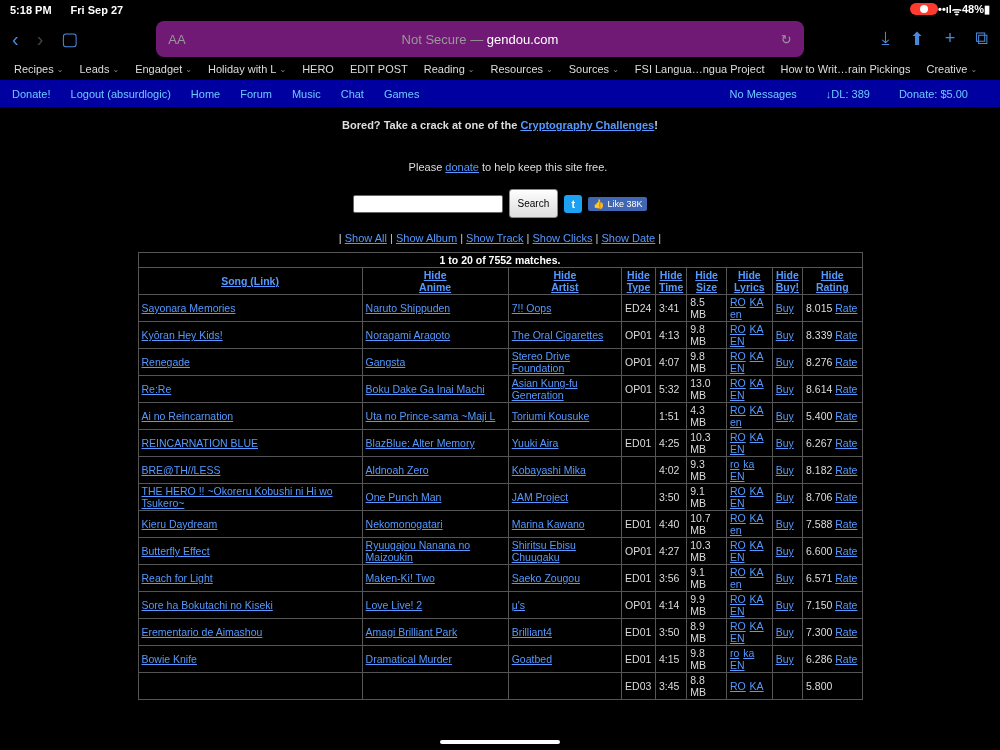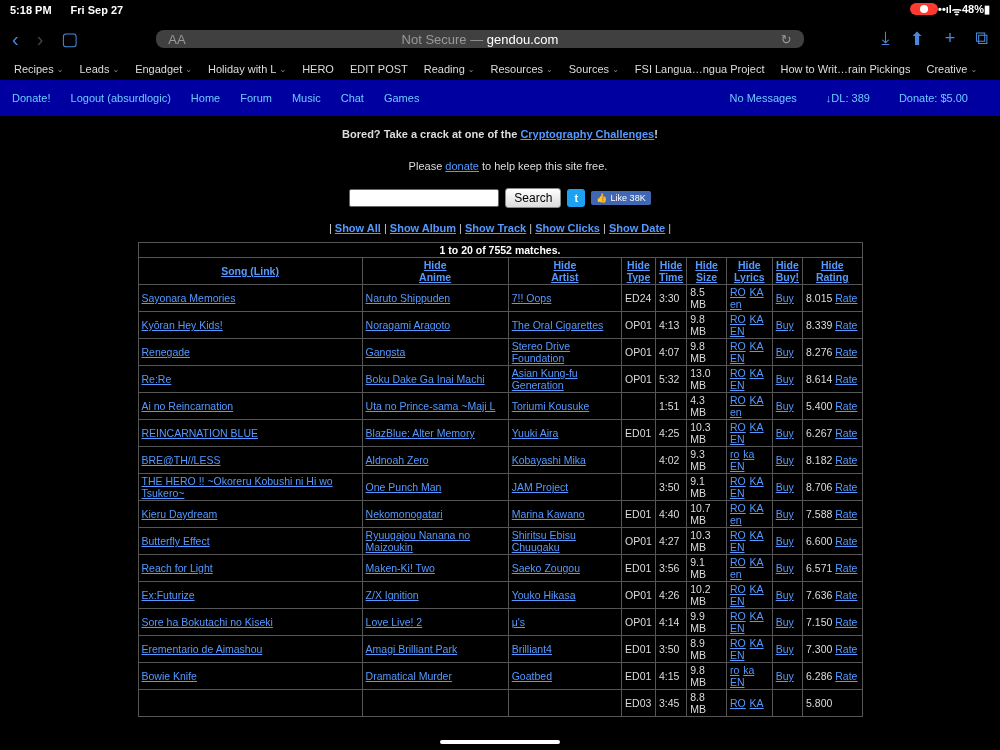--- a/index.html
+++ b/index.html
@@ -6,42 +6,42 @@
 body { width: 1000px; height: 750px; background: #000; font-family: -apple-system, Helvetica, Arial, sans-serif; color: #fff; overflow: hidden; }
 .status-bar { height: 20px; display: flex; justify-content: space-between; align-items: center; padding: 0 10px; font-size: 11px; font-weight: 600; }
 .status-left { display: flex; gap: 19px; }
 .status-right { display: flex; gap: 0; align-items: flex-start; }
 .rec-pill { background: #ff3b30; border-radius: 10px; padding: 2px 10px; display: flex; align-items: center; }
 .rec-dot { width: 8px; height: 8px; background: #fff; border-radius: 50%; }
 .browser-chrome { height: 38px; display: flex; align-items: center; padding: 0 12px; gap: 18px; }
 .nav-arrow { color: #4a88d8; font-size: 20px; cursor: pointer; }
 .nav-arrow.disabled { color: #444; }
 .book-icon { color: #4a88d8; font-size: 18px; }
-.url-bar { flex: 1; background: #404040; border-radius: 8px; height: 18px; display: flex; align-items: center; padding: 0 12px; color: #999; font-size: 13px; justify-content: center; position: relative; margin: 0 60px; }
+.url-bar { flex: 1; background: #701a75; border-radius: 8px; height: 36px; display: flex; align-items: center; padding: 0 12px; color: #999; font-size: 13px; justify-content: center; position: relative; margin: 0 60px; }
 .url-aa { position: absolute; left: 12px; color: #999; font-size: 13px; }
 .url-refresh { position: absolute; right: 12px; color: #999; }
 .browser-actions { display: flex; gap: 20px; color: #4a88d8; font-size: 18px; }
 .fav-bar { height: 22px; display: flex; align-items: center; padding: 0 14px; gap: 16px; font-size: 11px; color: #ddd; overflow: hidden; }
 .fav-item { display: flex; align-items: center; gap: 3px; white-space: nowrap; cursor: pointer; }
 .fav-chev { font-size: 8px; color: #888; }
-.site-nav { background: #0000a0; height: 36px; display: flex; align-items: center; padding: 0 12px; font-size: 11px; color: #6bcbff; }
+.site-nav { background: #0000a0; height: 27px; display: flex; align-items: center; padding: 0 12px; font-size: 11px; color: #6bcbff; }
 .site-nav a { color: #6bcbff; text-decoration: none; margin-right: 20px; cursor: pointer; }
 .site-nav-right { margin-left: auto; display: flex; gap: 9px; }
 .content { text-align: center; font-size: 11px; color: #ddd; }
 .crypto-line { margin-top: 12px; font-weight: bold; }
 .crypto-line a { color: #5599ff; text-decoration: underline; }
-.donate-line { margin-top: 20px; padding-left: 16px; }
+.donate-line { margin-top: 30px; padding-left: 16px; }
 .donate-line a { color: #5599ff; text-decoration: underline; }
 .search-row { margin-top: 16px; display: flex; justify-content: center; align-items: center; gap: 6px; }
 .search-input { width: 150px; height: 18px; background: #fff; border: 1px solid #666; border-radius: 2px; }
-.search-btn { background: linear-gradient(#fefefe,#ddd); border: 1px solid #888; border-radius: 3px; font-size: 12px; padding: 2px 8px; cursor: pointer; }
+.search-btn { background: linear-gradient(#fefefe,#ddd); border: 1px solid #888; border-radius: 3px; font-size: 10px; padding: 8px 8px; cursor: pointer; }
 .twitter-btn { width: 18px; height: 18px; background: #1da1f2; border-radius: 3px; color: #fff; font-size: 11px; font-weight: bold; display: flex; align-items: center; justify-content: center; }
 .fb-like { background: #4267B2; color: #fff; font-size: 9px; padding: 2px 5px; border-radius: 2px; display: flex; align-items: center; gap: 3px; }
 .filter-row { margin-top: 14px; font-size: 11px; }
-.filter-row a { color: #5599ff; text-decoration: underline; font-weight: bold; }
+.filter-row a { color: #5599ff; text-decoration: underline; }
 .filter-row .sep { color: #ccc; }
 .table-wrap { margin: 8px auto 0; width: 725px; }
 table { width: 100%; border-collapse: collapse; font-size: 10.5px; }
 th, td { border: 1px solid #555; padding: 1px 3px; text-align: left; vertical-align: middle; }
 th { text-align: center; font-weight: bold; }
 th a, td a { color: #5599ff; text-decoration: underline; cursor: pointer; }
 .match-header td { text-align: center; font-weight: bold; color: #fff; }
 .col-song { width: 228px; }
 .col-anime { width: 148px; }
 .col-artist { width: 115px; }
@@ -146,21 +146,21 @@
         <th class="col-buy"><a>Hide</a><br><a>Buy!</a></th>
         <th class="col-rating"><a>Hide</a><br><a>Rating</a></th>
       </tr>
       </tbody>
         <tbody id="table-body">
           <tr>
             <td><a>Sayonara Memories</a></td>
             <td><a>Naruto Shippuden</a></td>
             <td><a>7!! Oops</a></td>
             <td>ED24</td>
-            <td>3:30</td>
+            <td>3:41</td>
             <td>8.5 MB</td>
             <td class="lyrics-cell"><a>RO</a> <a>KA</a> <a>en</a> </td>
             <td><a>Buy</a></td>
             <td>8.015 <a>Rate</a></td>
           </tr>
           <tr>
             <td><a>Kyōran Hey Kids!</a></td>
             <td><a>Noragami Aragoto</a></td>
             <td><a>The Oral Cigarettes</a></td>
             <td>OP01</td>
@@ -261,31 +261,20 @@
           <tr>
             <td><a>Reach for Light</a></td>
             <td><a>Maken-Ki! Two</a></td>
             <td><a>Saeko Zougou</a></td>
             <td>ED01</td>
             <td>3:56</td>
             <td>9.1 MB</td>
             <td class="lyrics-cell"><a>RO</a> <a>KA</a> <a>en</a> </td>
             <td><a>Buy</a></td>
             <td>6.571 <a>Rate</a></td>
-          </tr>
-          <tr>
-            <td><a>Ex:Futurize</a></td>
-            <td><a>Z/X Ignition</a></td>
-            <td><a>Youko Hikasa</a></td>
-            <td>OP01</td>
-            <td>4:26</td>
-            <td>10.2 MB</td>
-            <td class="lyrics-cell"><a>RO</a> <a>KA</a> <a>EN</a> </td>
-            <td><a>Buy</a></td>
-            <td>7.636 <a>Rate</a></td>
           </tr>
           <tr>
             <td><a>Sore ha Bokutachi no Kiseki</a></td>
             <td><a>Love Live! 2</a></td>
             <td><a>μ's</a></td>
             <td>OP01</td>
             <td>4:14</td>
             <td>9.9 MB</td>
             <td class="lyrics-cell"><a>RO</a> <a>KA</a> <a>EN</a> </td>
             <td><a>Buy</a></td>

